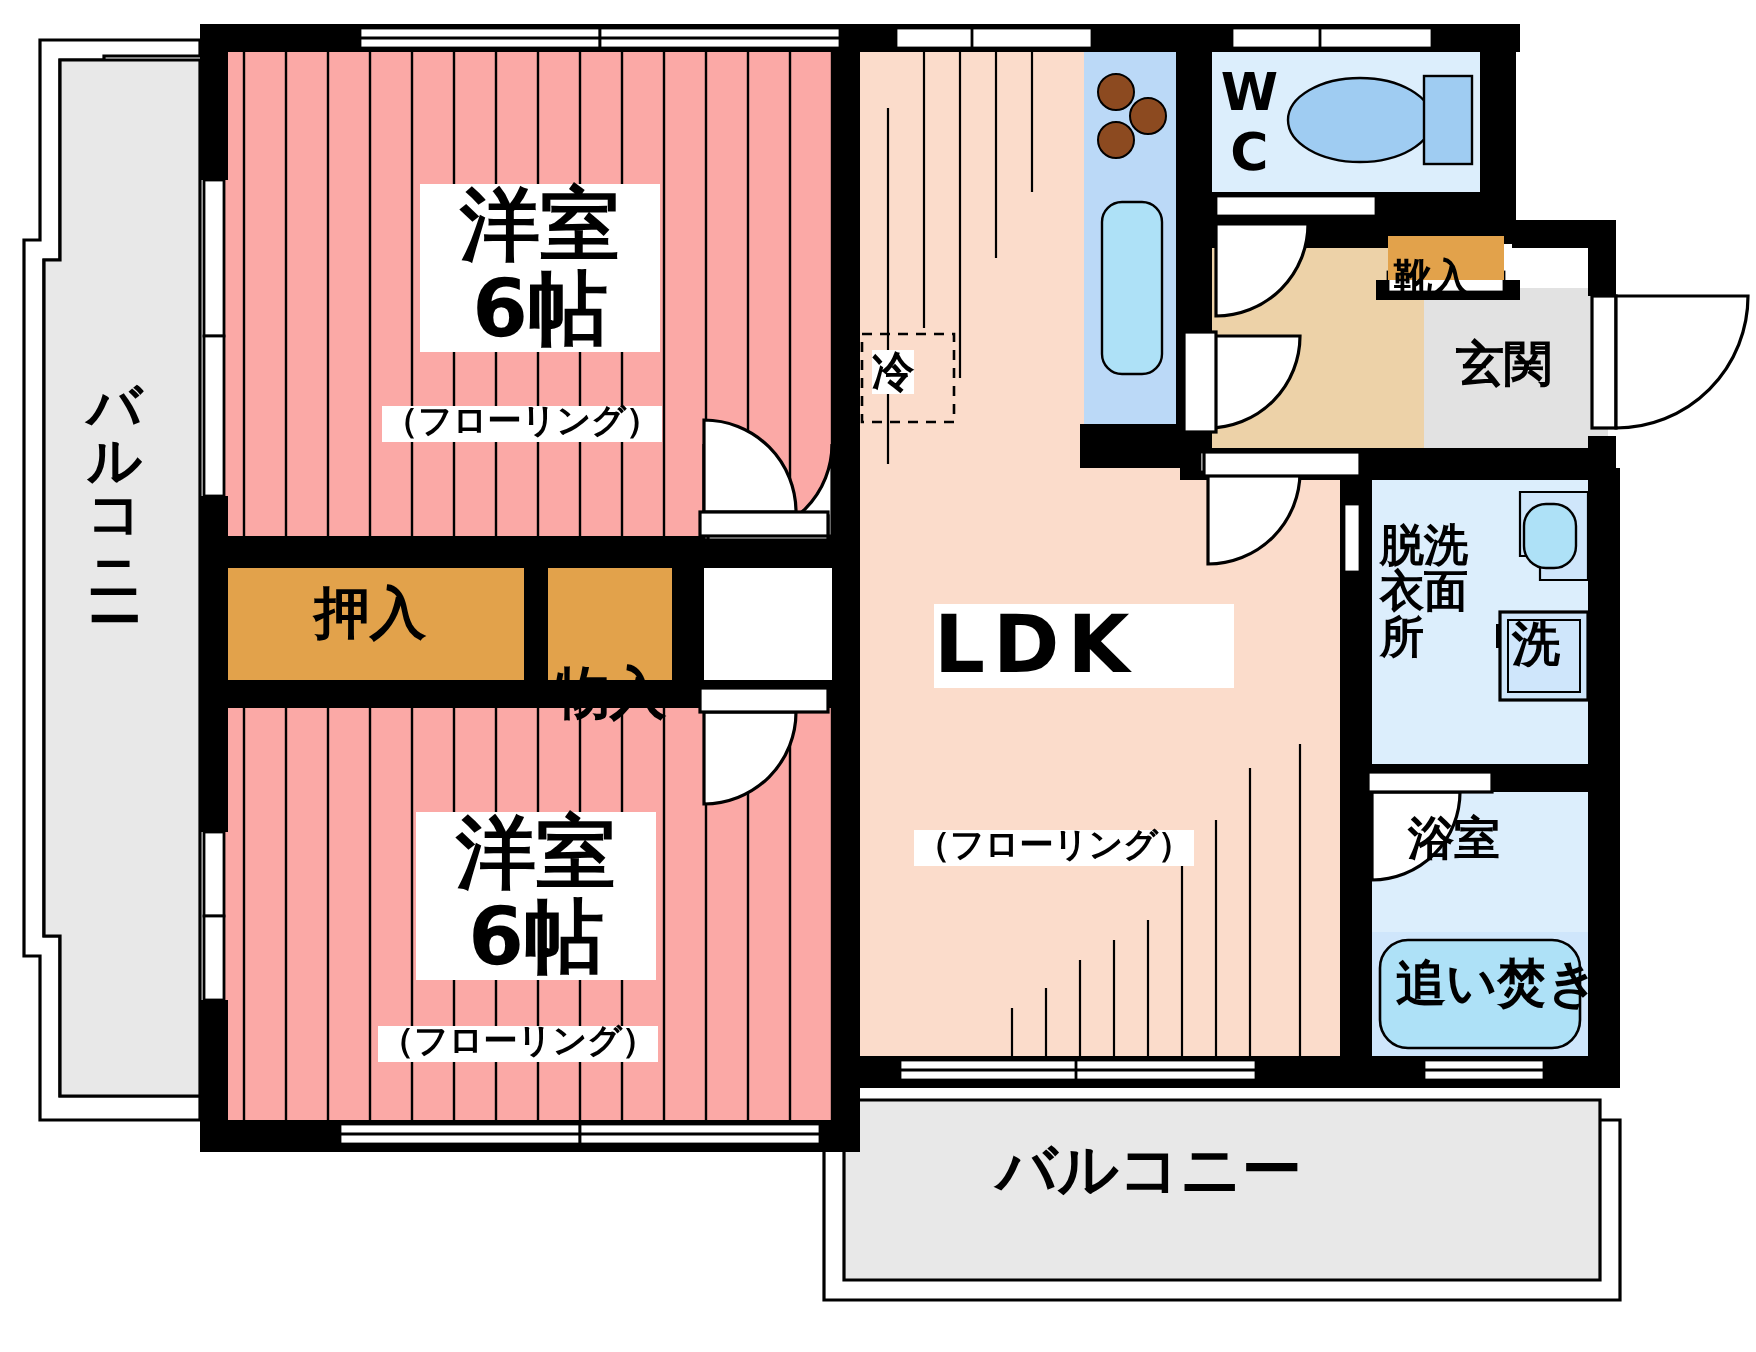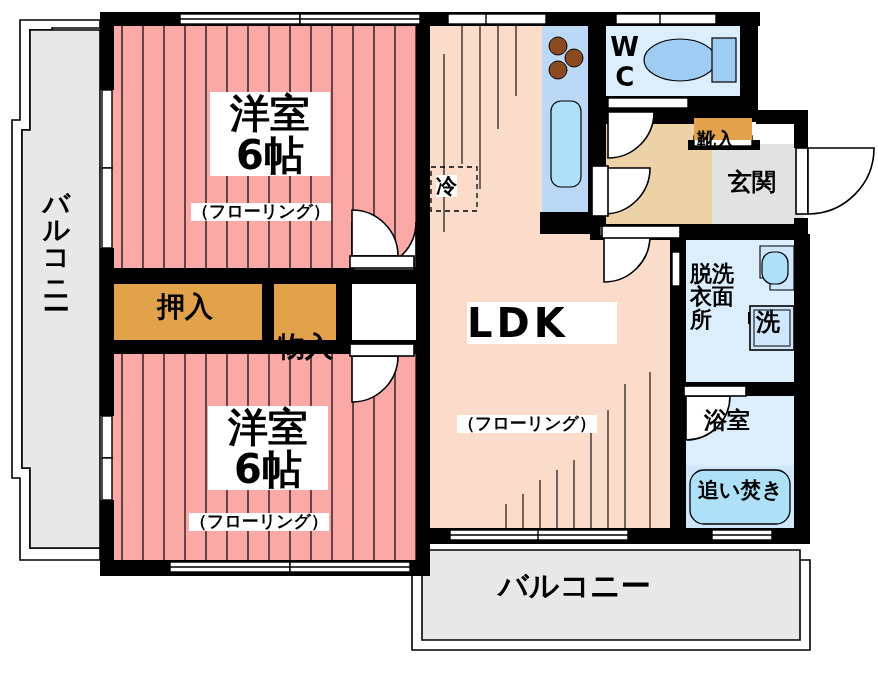--- a/index.html
+++ b/index.html
@@ -280,21 +280,21 @@
 
   <svg style="left:748px;top:304px;width:48px;height:52px;">
     <rect x="2" y="2" width="44" height="44" fill="#CFE6FB" stroke="#000" stroke-width="1.6"></rect>
     <rect x="6" y="6" width="36" height="36" fill="#CFE6FB" stroke="#000" stroke-width="1"></rect>
   </svg>
   <div class="abs label nolabelbg" style="left:756px;top:310px;font-size:24px;background:transparent;">洗</div>
 
   <svg style="left:688px;top:468px;width:104px;height:58px;">
     <rect x="2" y="2" width="100" height="54" rx="14" fill="#AEE1F7" stroke="#000" stroke-width="1.3"></rect>
   </svg>
-  <div class="abs label nolabelbg" style="left:698px;top:479px;font-size:21px;background:transparent;">追い焚き</div>
+  <div class="abs label nolabelbg" style="left:698px;top:479px;font-size:25px;background:transparent;">追い焚き</div>
 
   <div class="abs" style="left:210px;top:92px;width:120px;text-align:center;">
     <div class="label roomname" style="position:static;display:block;">洋室</div>
     <div class="label roomname" style="position:static;display:block;">6帖</div>
   </div>
   <div class="abs label flooring" style="left:191px;top:203px;">（フローリング）</div>
 
   <div class="abs" style="left:208px;top:406px;width:120px;text-align:center;">
     <div class="label roomname" style="position:static;display:block;">洋室</div>
     <div class="label roomname" style="position:static;display:block;">6帖</div>

